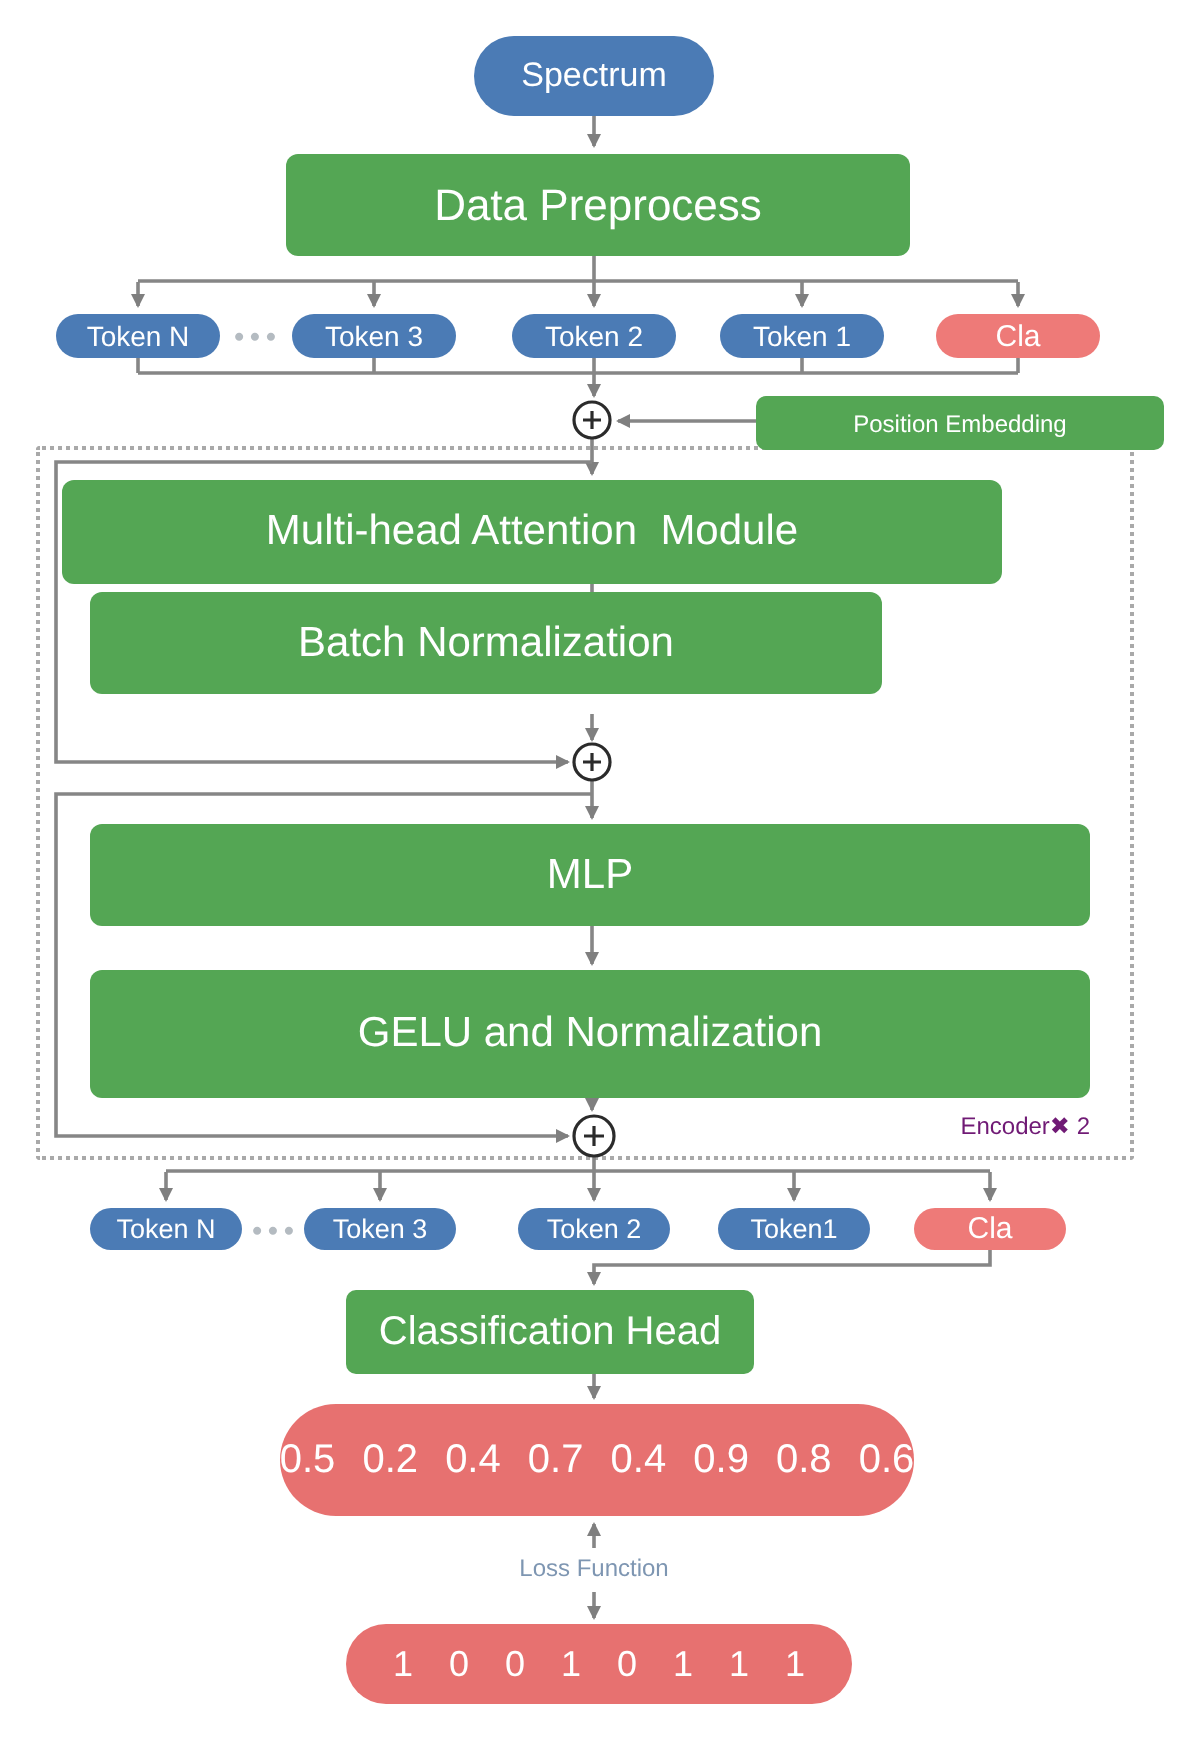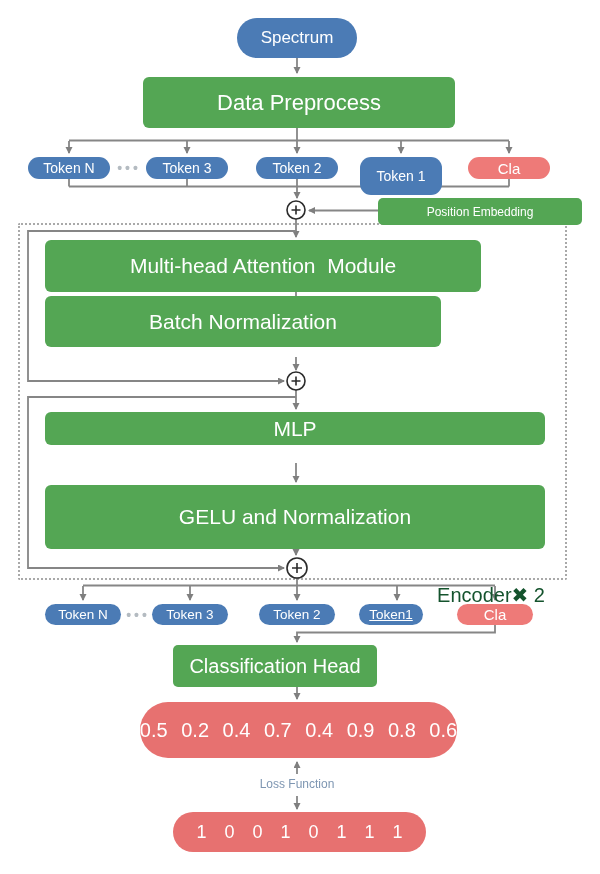--- a/index.html
+++ b/index.html
@@ -11,21 +11,21 @@
   .wires{position:absolute;left:0;top:0;z-index:2;}
   .node{z-index:3;color:#ffffff;text-align:center;white-space:pre;}
   .pill{background:#4b7bb5;border-radius:11px;font-size:14px;}
   .pill.red{background:#ee7a78;}
   .gbox{background:#54a654;border-radius:6px;}
   .rbox{background:#e77170;border-radius:28px;}
   .dots{z-index:3;color:#b4bbc1;font-size:14px;font-weight:bold;letter-spacing:3px;white-space:pre;}
   .encoder-outline{
     position:absolute;z-index:1;border:2px dotted #a9a9a9;border-radius:2px;background:transparent;
   }
-  .encoder-label{z-index:3;color:#14532d;font-size:20px;justify-content:flex-end;white-space:pre;margin-top:32px;}
+  .encoder-label{z-index:3;color:#701a75;font-size:12px;justify-content:flex-end;white-space:pre;}
   .loss-label{z-index:3;color:#7e96b2;font-size:12px;white-space:pre;}
   .spectrum{font-size:17px;}
   .dp{font-size:22px;}
   .bigbox{font-size:21px;}
   .posemb{font-size:12px;}
   .ch{font-size:20px;}
   .prob{font-size:20px;word-spacing:8px;text-align:right;}
   .truth{font-size:18px;word-spacing:13px;}
 </style>
 </head>
@@ -105,36 +105,36 @@
   </svg>
 
   <div class="abs node pill spectrum" style="left:237px;top:18px;width:120px;height:40px;border-radius:20px;">Spectrum</div>
 
   <div class="abs node gbox dp" style="left:143px;top:77px;width:312px;height:51px;">Data Preprocess</div>
 
   <div class="abs node pill" style="left:28px;top:157px;width:82px;height:22px;">Token N</div>
   <div class="abs dots" style="left:112px;top:157px;width:34px;height:22px;">•••</div>
   <div class="abs node pill" style="left:146px;top:157px;width:82px;height:22px;">Token 3</div>
   <div class="abs node pill" style="left:256px;top:157px;width:82px;height:22px;">Token 2</div>
-  <div class="abs node pill" style="left:360px;top:157px;width:82px;height:38px;">Token 1</div>
+  <div class="abs node pill" style="left:360px;top:157px;width:82px;height:22px;">Token 1</div>
   <div class="abs node pill red" style="left:468px;top:157px;width:82px;height:22px;font-size:15px;">Cla</div>
 
   <div class="abs node gbox posemb" style="left:378px;top:198px;width:204px;height:27px;border-radius:5px;">Position Embedding</div>
 
-  <div class="abs node gbox bigbox" style="left:45px;top:240px;width:436px;height:52px;">Multi-head Attention  Module</div>
+  <div class="abs node gbox bigbox" style="left:31px;top:240px;width:470px;height:52px;">Multi-head Attention  Module</div>
   <div class="abs node gbox bigbox" style="left:45px;top:296px;width:396px;height:51px;">Batch Normalization</div>
-  <div class="abs node gbox bigbox" style="left:45px;top:412px;width:500px;height:33px;">MLP</div>
+  <div class="abs node gbox bigbox" style="left:45px;top:412px;width:500px;height:51px;">MLP</div>
   <div class="abs node gbox bigbox" style="left:45px;top:485px;width:500px;height:64px;">GELU and Normalization</div>
   <div class="abs encoder-label" style="left:420px;top:551px;width:125px;height:23px;">Encoder✖ 2</div>
 
   <div class="abs node pill" style="left:45px;top:604px;width:76px;height:21px;font-size:13.5px;">Token N</div>
   <div class="abs dots" style="left:123px;top:604px;width:30px;height:21px;">•••</div>
   <div class="abs node pill" style="left:152px;top:604px;width:76px;height:21px;font-size:13.5px;">Token 3</div>
   <div class="abs node pill" style="left:259px;top:604px;width:76px;height:21px;font-size:13.5px;">Token 2</div>
-  <div class="abs node pill" style="left:359px;top:604px;width:64px;height:21px;font-size:13.5px;text-decoration:underline;">Token1</div>
+  <div class="abs node pill" style="left:359px;top:604px;width:76px;height:21px;font-size:13.5px;">Token1</div>
   <div class="abs node pill red" style="left:457px;top:604px;width:76px;height:21px;font-size:15px;">Cla</div>
 
   <div class="abs node gbox ch" style="left:173px;top:645px;width:204px;height:42px;border-radius:5px;">Classification Head</div>
 
   <div class="abs node rbox prob" style="left:140px;top:702px;width:317px;height:56px;">0.5 0.2 0.4 0.7 0.4 0.9 0.8 0.6</div>
 
   <div class="abs loss-label" style="left:197px;top:772px;width:200px;height:24px;">Loss Function</div>
 
   <div class="abs node rbox truth" style="left:173px;top:812px;width:253px;height:40px;border-radius:25px;">1 0 0 1 0 1 1 1</div>
 

